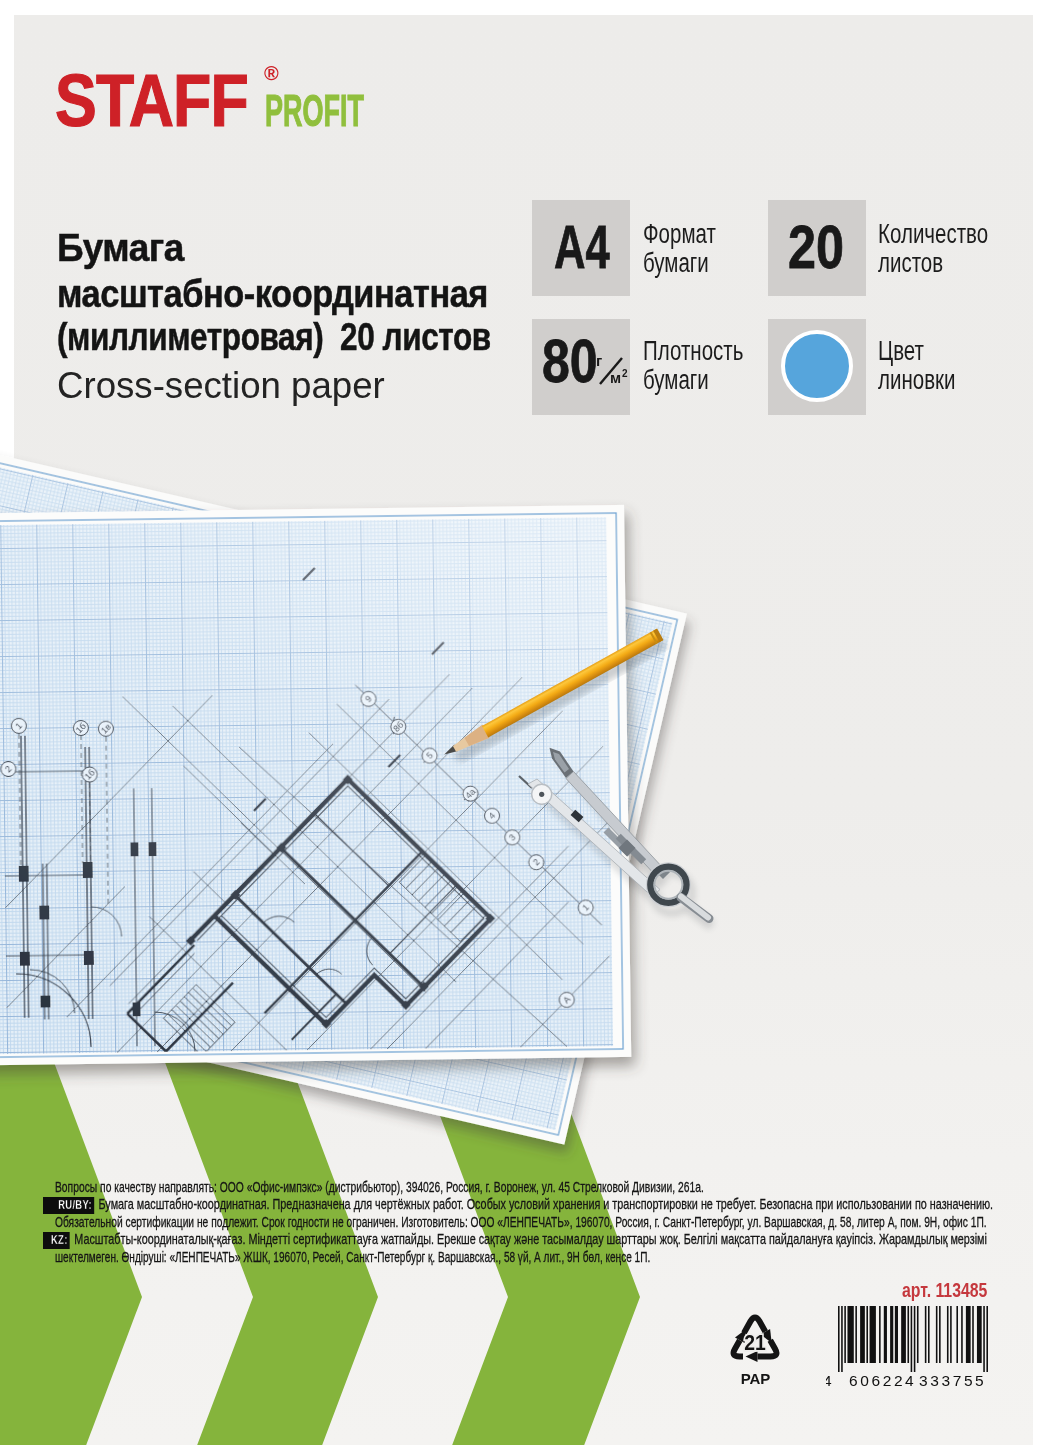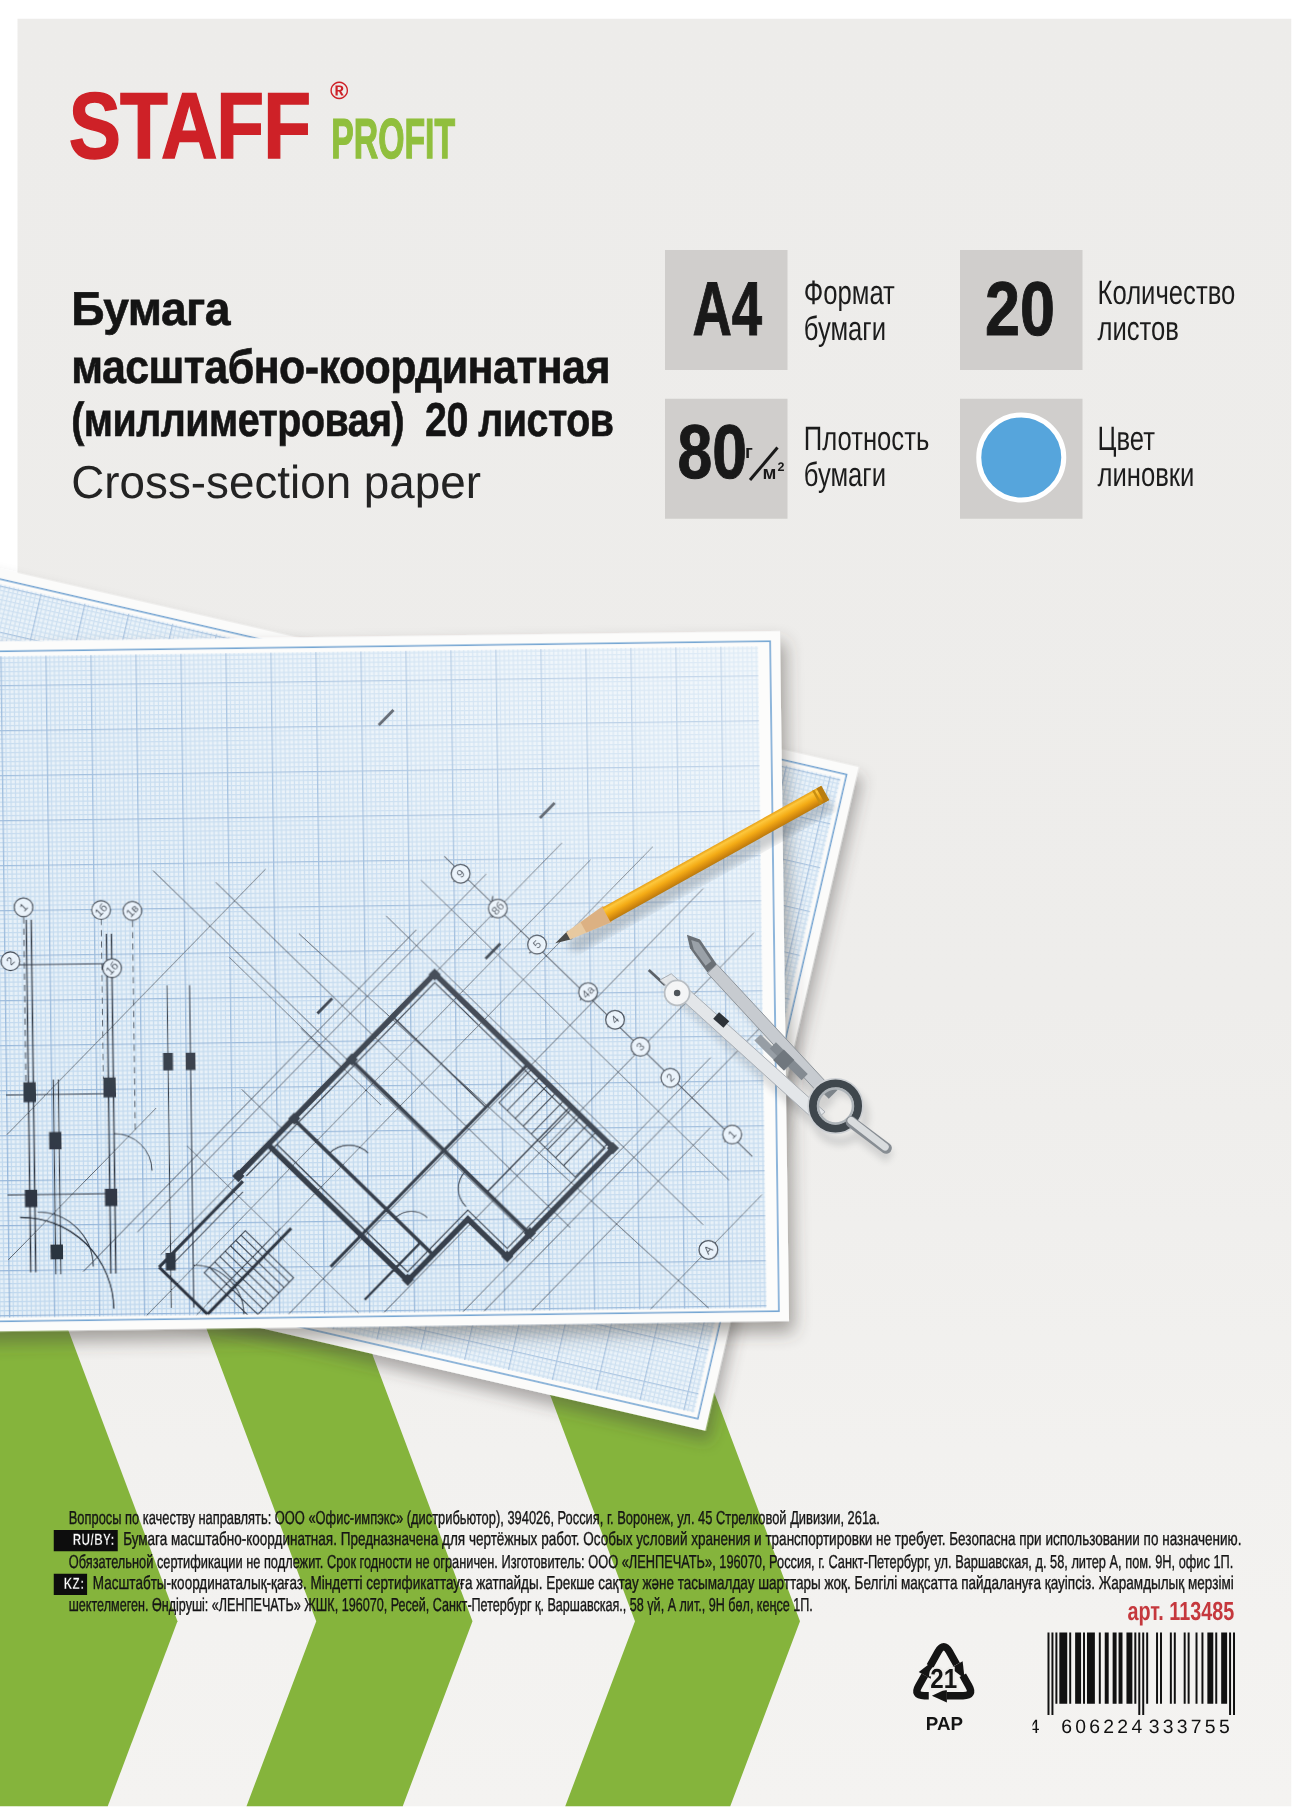--- a/index.html
+++ b/index.html
@@ -327,21 +327,21 @@
 
       <circle cx="668.4" cy="884.8" r="21.5" fill="none" stroke="#cdd0d4" stroke-width="2"></circle>
       <circle cx="668.4" cy="884.8" r="18" fill="none" stroke="#3f474d" stroke-width="6.5"></circle>
       <circle cx="668.4" cy="884.8" r="14" fill="none" stroke="#aeb4b9" stroke-width="2"></circle>
 
       <line x1="681" y1="897.5" x2="709" y2="918.5" stroke="#878d93" stroke-width="9" stroke-linecap="round"></line>
       <line x1="681" y1="896.5" x2="708" y2="917.5" stroke="#d9dcde" stroke-width="6" stroke-linecap="round"></line>
     </g>
   </svg>
 
-  <div id="infotext" style="position:absolute;left:55px;top:1178px;width:935px;color:#151515;font-size:15px;line-height:17.4px;margin-top:28px;">
+  <div id="infotext" style="position:absolute;left:55px;top:1178px;width:935px;color:#151515;font-size:15px;line-height:17.4px;">
 
     <div class="tl" style="transform:scaleX(0.687);">Вопросы по качеству направлять: ООО «Офис-импэкс» (дистрибьютор), 394026, Россия, г. Воронеж, ул. 45 Стрелковой Дивизии, 261а.</div>
 
     <div class="tl" style="transform:scaleX(0.721);margin-left:-12px;"><span class="badge" style="padding:0 3px 2px 21px;">RU/BY:</span> Бумага масштабно-координатная. Предназначена для чертёжных работ. Особых условий хранения и транспортировки не требует. Безопасна при использовании по назначению.</div>
 
     <div class="tl" style="transform:scaleX(0.683);">Обязательной сертификации не подлежит. Срок годности не ограничен. Изготовитель: ООО «ЛЕНПЕЧАТЬ», 196070, Россия, г. Санкт-Петербург, ул. Варшавская, д. 58, литер А, пом. 9Н, офис 1П.</div>
 
     <div class="tl" style="transform:scaleX(0.721);margin-left:-12px;"><span class="badge" style="padding:0 3px 2px 11px;">KZ:</span> Масштабты-координаталық-қағаз. Міндетті сертификаттауға жатпайды. Ерекше сақтау және тасымалдау шарттары жоқ. Белгілі мақсатта пайдалануға қауіпсіз. Жарамдылық мерзімі</div>
 
     <div class="tl" style="transform:scaleX(0.671);">шектелмеген. Өндіруші: «ЛЕНПЕЧАТЬ» ЖШК, 196070, Ресей, Санкт-Петербург қ. Варшавская., 58 үй, А лит., 9Н бөл, кеңсе 1П.</div>

